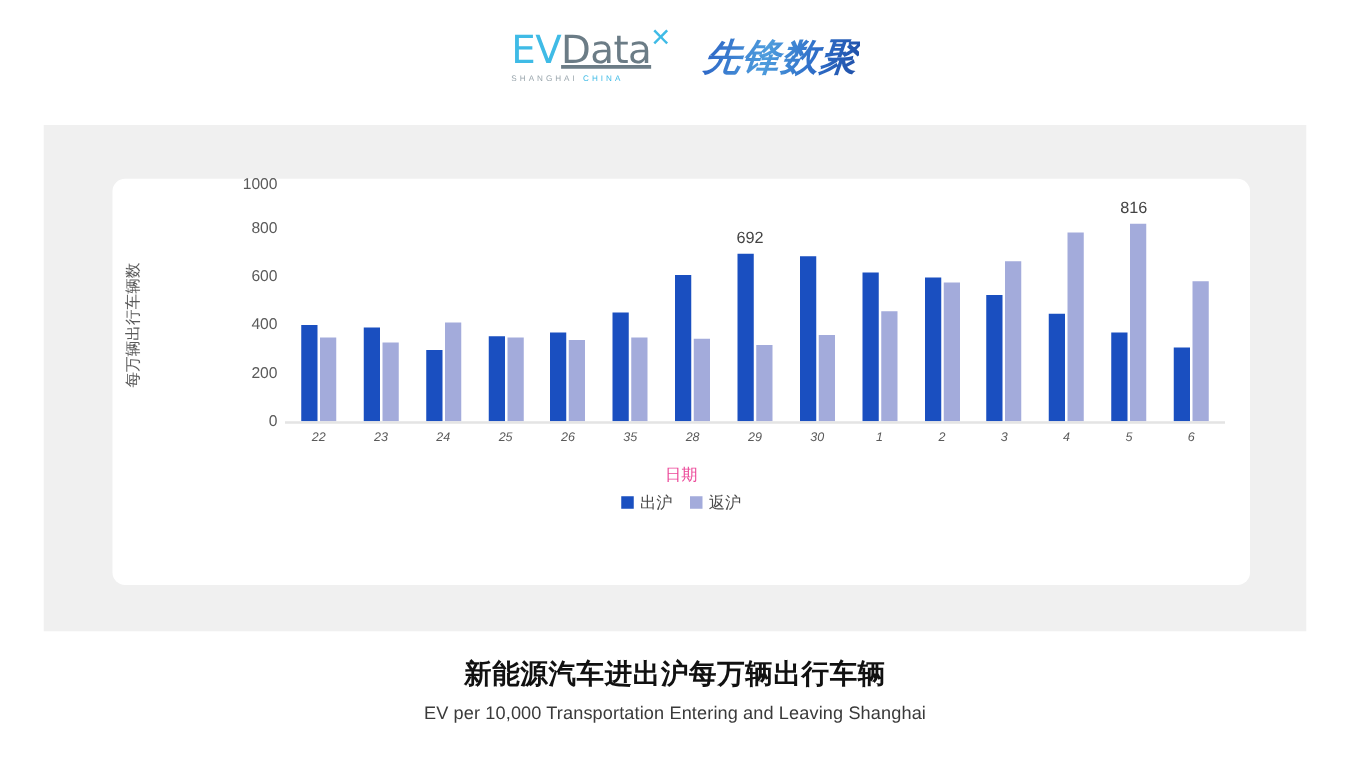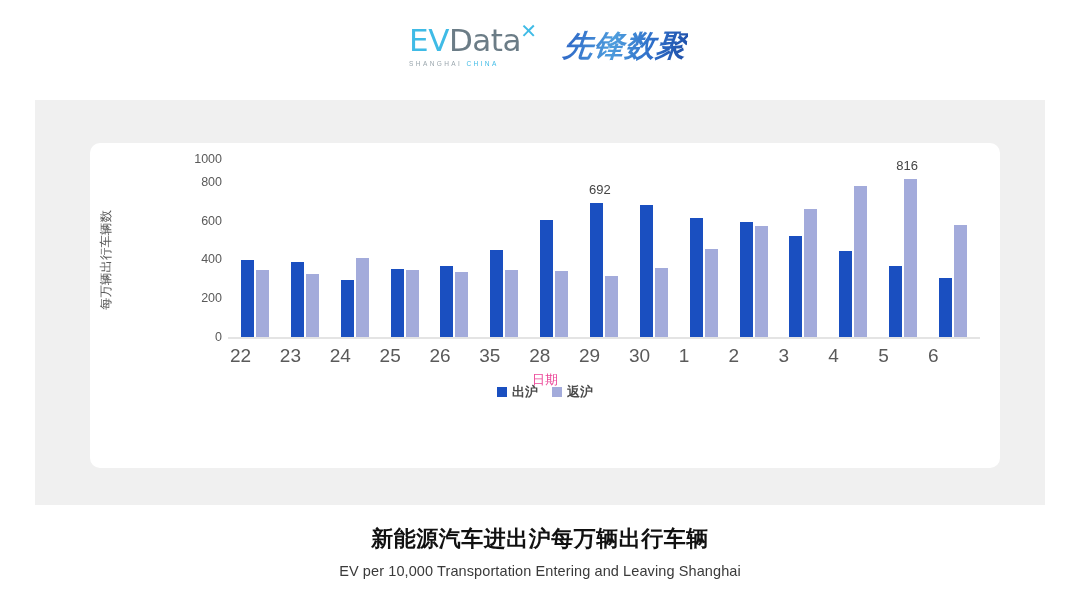--- a/index.html
+++ b/index.html
@@ -42,20 +42,21 @@
     display: flex;
     align-items: baseline;
   }
   .ev-part {
     color: #3FBBE6;
     font-weight: 500;
   }
   .data-part {
     color: #6b7c86;
     font-weight: 400;
+    text-decoration: underline;
   }
   .evdata-x {
     position: absolute;
     right: 0px;
     top: -4px;
     color: #3FBBE6;
     font-size: 20px;
     font-weight: 300;
     line-height: 1;
   }
@@ -243,43 +244,43 @@
   }
   .x-labels {
     position: absolute;
     left: 140px;
     right: 22px;
     top: 202px;
     display: flex;
   }
   .x-label {
     flex: 1 1 0;
-    text-align: left;
-    font-size: 19px;
+    text-align: center;
+    font-size: 10px;
     color: #5a5a5a;
+    font-style: italic;
   }
   .x-axis-title {
     position: absolute;
     left: 0;
     right: 0;
     top: 228px;
     text-align: center;
     font-size: 13px;
     color: #ec4899;
   }
   .legend {
     position: absolute;
     left: 0;
     right: 0;
-    top: 240px;
+    top: 250px;
     display: flex;
     align-items: center;
     justify-content: center;
     gap: 14px;
-    font-weight: bold;
   }
   .legend-item {
     display: flex;
     align-items: center;
     gap: 5px;
     font-size: 13px;
     color: #4a4a4a;
   }
   .legend-swatch {
     width: 10px;
@@ -332,21 +333,21 @@
 
 </div>
 
 <div class="gray-panel">
   <div class="chart-card">
     <div class="chart-wrap">
 
       <div class="y-axis-title">每万辆出行车辆数</div>
 
       <div class="y-ticks" id="y-ticks">
-          <div class="y-tick" style="top: 16px;">1000</div>
+          <div class="y-tick" style="top: 4px;">1000</div>
           <div class="y-tick" style="top: 38.8px;">800</div>
           <div class="y-tick" style="top: 77.6px;">600</div>
           <div class="y-tick" style="top: 116.4px;">400</div>
           <div class="y-tick" style="top: 155.2px;">200</div>
           <div class="y-tick" style="top: 194px;">0</div>
         </div>
 
       <div class="plot" id="plot">
           <div class="group">
             <div class="bar out" style="height: 76.63px; background: rgb(26, 79, 192);"></div>

